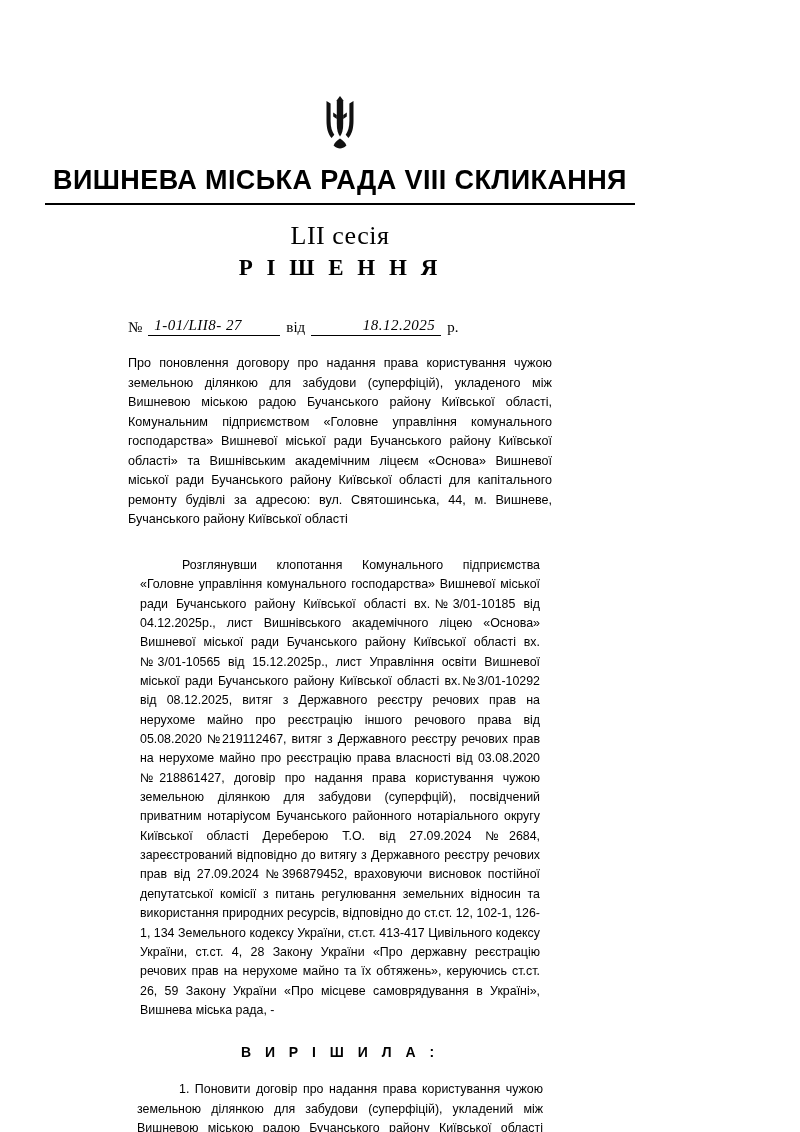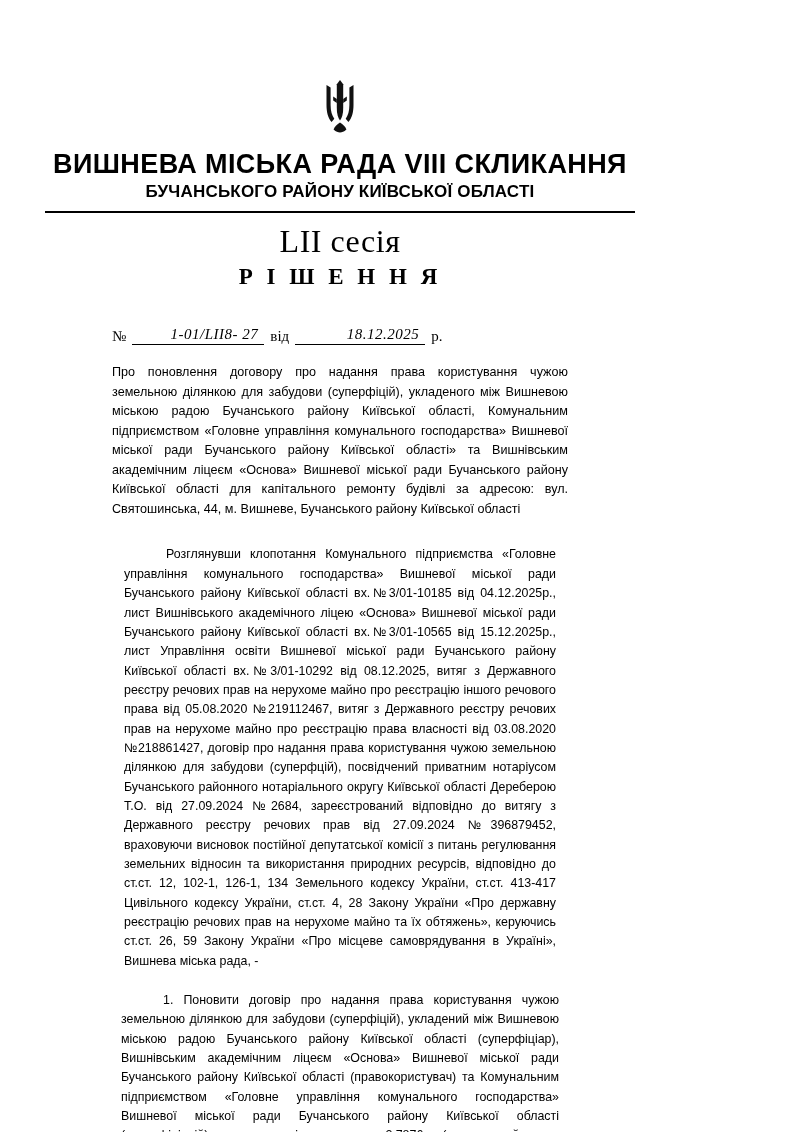--- a/index.html
+++ b/index.html
@@ -12,21 +12,21 @@
     height: 1132px;
     font-family: "Liberation Sans", sans-serif;
     color: #000000;
     position: relative;
     overflow: hidden;
   }
   .page {
     width: 680px;
     height: 1132px;
     box-sizing: border-box;
-    padding: 0;
+    padding: 16px;
     position: relative;
   }
 
   
   .emblem-wrap {
     display: flex;
     justify-content: center;
     align-items: flex-end;
     padding-top: 62px;
     height: 72px;
@@ -57,22 +57,22 @@
   }
   .rule {
     border: none;
     border-top: 2px solid #000;
     width: 590px;
     margin: 9px auto 0 auto;
   }
 
   .session {
     text-align: center;
-    font-size: 32px;
-    margin-top: 10px;
+    font-size: 26px;
+    margin-top: 16px;
     font-family: "Liberation Serif", serif;
     letter-spacing: 0.5px;
   }
   .decision {
     text-align: center;
     font-size: 23px;
     font-weight: bold;
     margin-top: 4px;
     letter-spacing: 4px;
     font-family: "Liberation Serif", serif;
@@ -88,21 +88,21 @@
     display: flex;
     align-items: flex-end;
     gap: 6px;
   }
   .numline .lbl { font-style: normal; }
   .numline .val {
     border-bottom: 1.3px solid #000;
     padding: 0 6px 1px 6px;
     letter-spacing: 0.5px;
   }
-  .numline .val.wide { min-width: 120px; text-align: right; }
+  .numline .val.wide { min-width: 120px; text-align: left; }
   .numline .val.date { min-width: 118px; text-align: right; }
 
   
   .preamble {
     margin: 18px 112px 0 112px;
     font-size: 12.6px;
     line-height: 1.55;
     text-align: justify;
     font-family: "Liberation Sans", sans-serif;
   }
@@ -146,39 +146,39 @@
         <path d="M33.5 7 L29.4 9.5 L29.4 27 C29.4 33 28 37.5 25.7 40.8 L28.4 44 C32 40 33.5 34 33.5 27 Z"></path>
         <path d="M13.2 18.5 L16.8 21 L16.8 25 L13.2 22.6 Z"></path>
         <path d="M26.8 18.5 L23.2 21 L23.2 25 L26.8 22.6 Z"></path>
         <path d="M20 44.5 C23 46.6 25.6 48.8 26.4 51.4 C24 53.6 22 54.4 20 54.4 C18 54.4 16 53.6 13.6 51.4 C14.4 48.8 17 46.6 20 44.5 Z"></path>
       </g>
     </svg>
   </div>
 
   <div class="header">
     <div class="header-title">ВИШНЕВА МІСЬКА РАДА VIII СКЛИКАННЯ</div>
-    <div class="header-sub">БУЧАНСЬКОГО РАЙОНУ КИЇВСЬКОЇ ОБЛАСТІ</div>
     <hr class="rule">
   </div>
 
   <div class="session">LII сесія</div>
   <div class="decision">Р І Ш Е Н Н Я</div>
 
   <div class="numline">
     <span class="lbl">№</span>
     <span class="val wide">1-01/LII8- 27</span>
     <span class="lbl">від</span>
     <span class="val date">18.12.2025</span>
     <span class="lbl">р.</span>
   </div>
 
   <div class="preamble">Про поновлення договору про надання права користування чужою земельною ділянкою для забудови (суперфіцій), укладеного між Вишневою міською радою Бучанського району Київської області, Комунальним підприємством «Головне управління комунального господарства» Вишневої міської ради Бучанського району Київської області» та Вишнівським академічним ліцеєм «Основа» Вишневої міської ради Бучанського району Київської області для капітального ремонту будівлі за адресою: вул. Святошинська, 44, м. Вишневе, Бучанського району Київської області</div>
 
   <div class="body-block">
     <p>Розглянувши клопотання Комунального підприємства «Головне управління комунального господарства» Вишневої міської ради Бучанського району Київської області вх.№3/01-10185 від 04.12.2025р., лист Вишнівського академічного ліцею «Основа» Вишневої міської ради Бучанського району Київської області вх.№3/01-10565 від 15.12.2025р., лист Управління освіти Вишневої міської ради Бучанського району Київської області вх.№3/01-10292 від 08.12.2025, витяг з Державного реєстру речових прав на нерухоме майно про реєстрацію іншого речового права від 05.08.2020 №219112467, витяг з Державного реєстру речових прав на нерухоме майно про реєстрацію права власності від 03.08.2020 №218861427, договір про надання права користування чужою земельною ділянкою для забудови (суперфцій), посвідчений приватним нотаріусом Бучанського районного нотаріального округу Київської області Дереберою Т.О. від 27.09.2024 №2684, зареєстрований відповідно до витягу з Державного реєстру речових прав від 27.09.2024 №396879452, враховуючи висновок постійної депутатської комісії з питань регулювання земельних відносин та використання природних ресурсів, відповідно до ст.ст. 12, 102-1, 126-1, 134 Земельного кодексу України, ст.ст. 413-417 Цивільного кодексу України, ст.ст. 4, 28 Закону України «Про державну реєстрацію речових прав на нерухоме майно та їх обтяжень», керуючись ст.ст. 26, 59 Закону України «Про місцеве самоврядування в Україні», Вишнева міська рада, -</p>
   </div>
 
+  <div class="resolved">В И Р І Ш И Л А :</div>
 
   <div class="clause">
     <p>1. Поновити договір про надання права користування чужою земельною ділянкою для забудови (суперфіцій), укладений між Вишневою міською радою Бучанського району Київської області (суперфіціар), Вишнівським академічним ліцеєм «Основа» Вишневої міської ради Бучанського району Київської області (правокористувач) та Комунальним підприємством «Головне управління комунального господарства» Вишневої міської ради Бучанського району Київської області (суперфіціарій) на земельну ділянку площею 2,7876 га (кадастровий номер 3222410600:01:009:5156) для будівництва та обслуговування будівель закладів освіти, за адресою: вул. Святошинська, 44, м. Вишневе, Бучанського району Київської області, що перебуває в постійному користуванні Вишнівського академічного ліцею «Основа» Вишневої міської ради Бучанського району Київської</p>
   </div>
 
 </div>
 
 </body></html>

